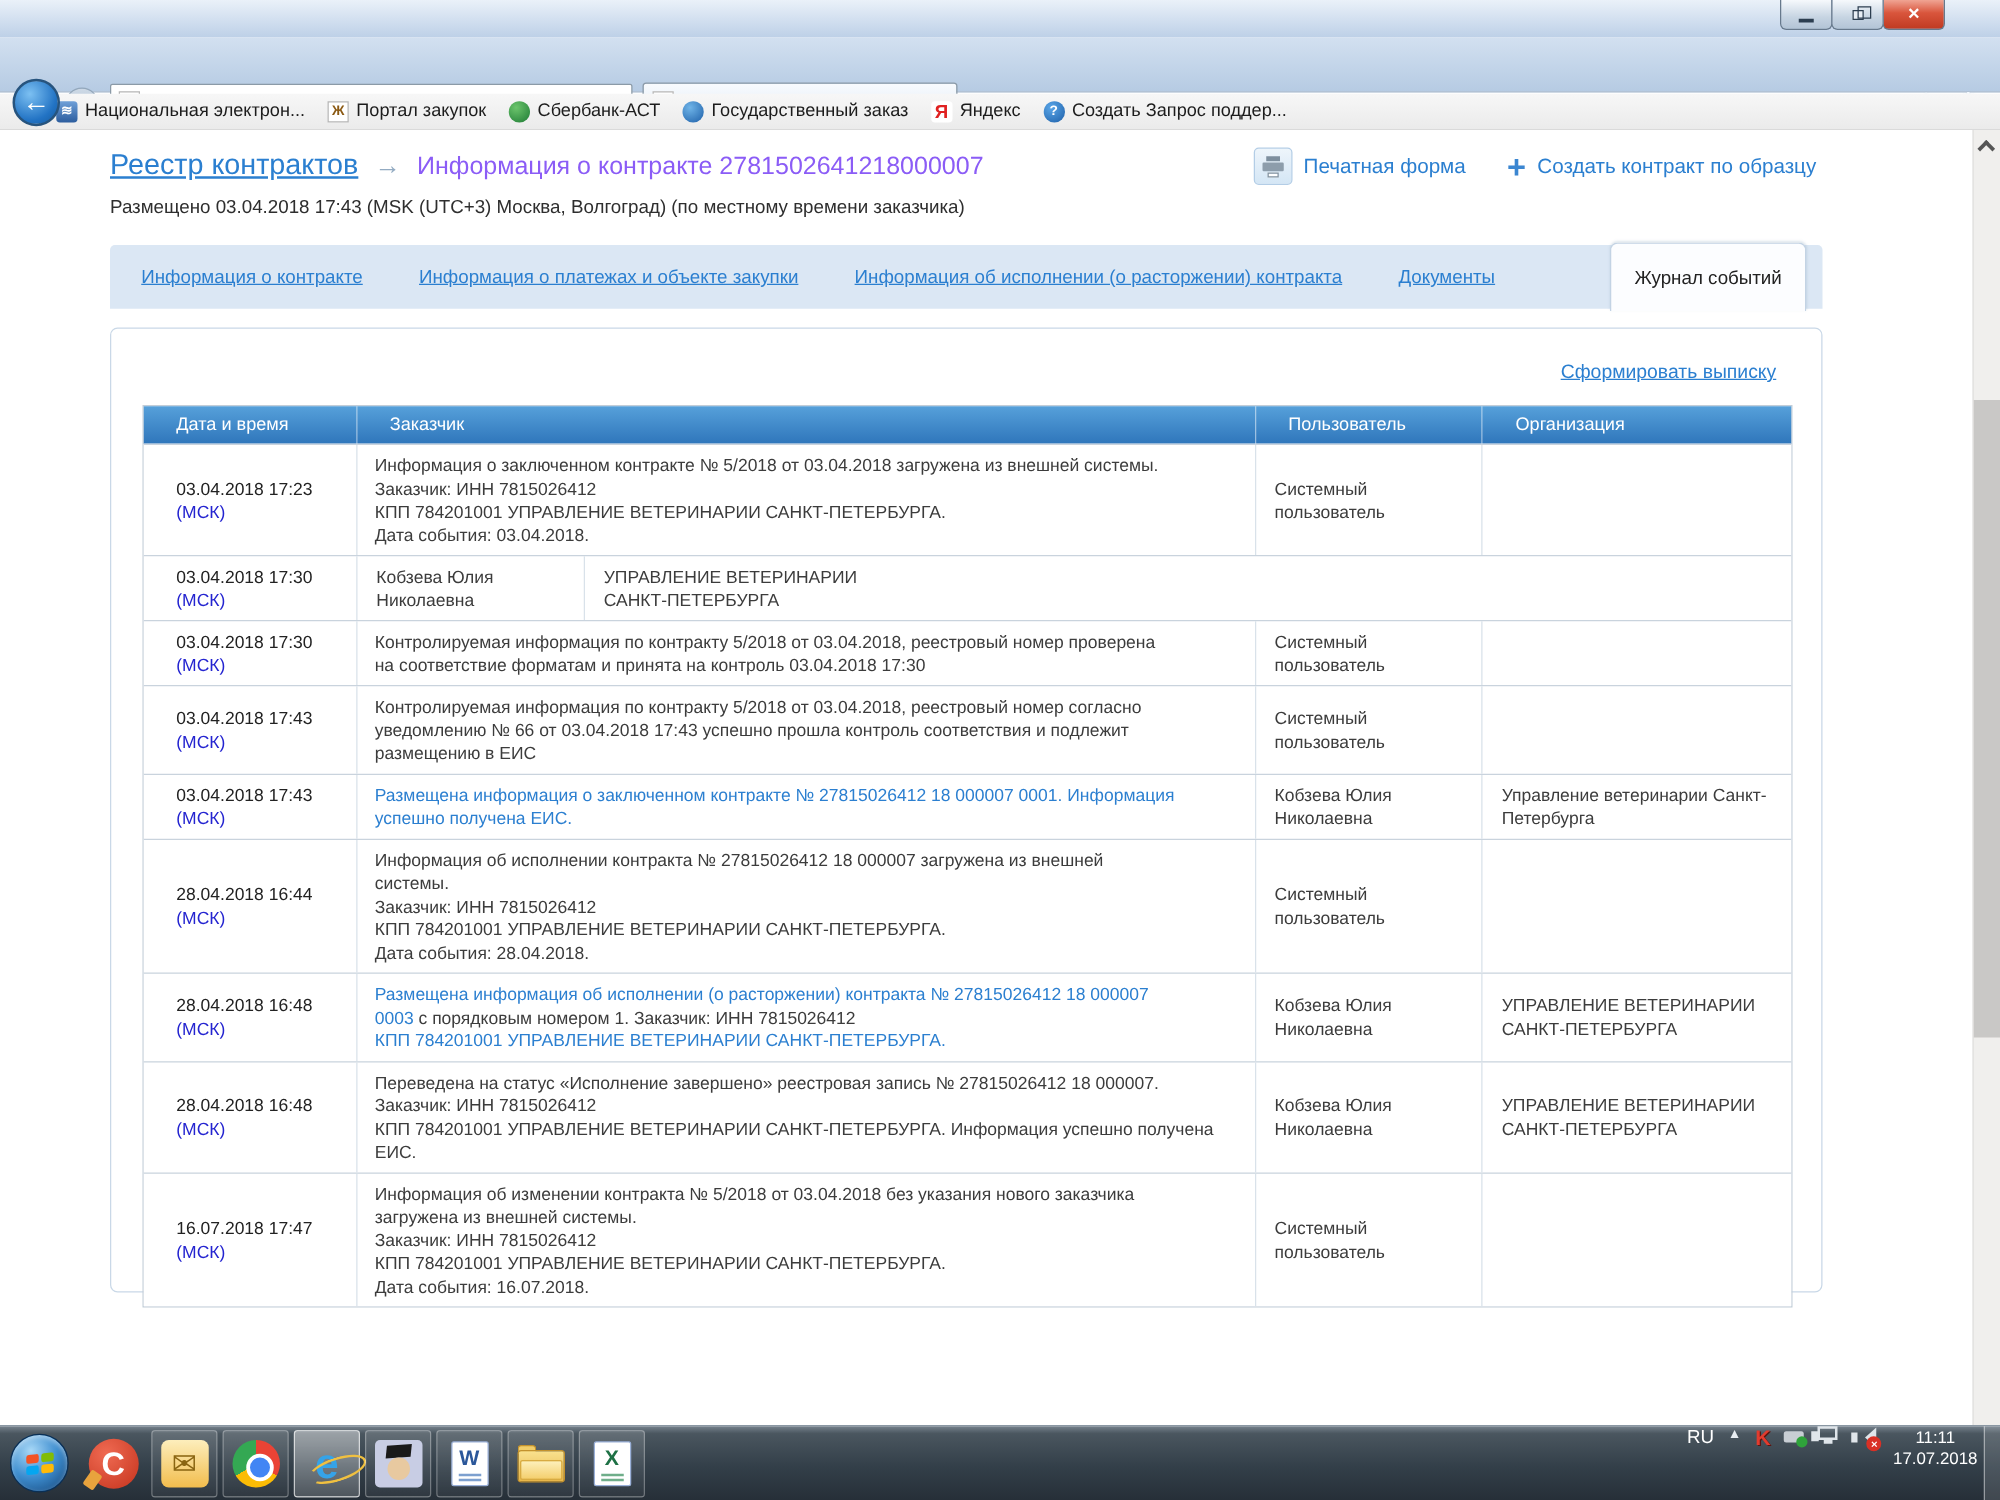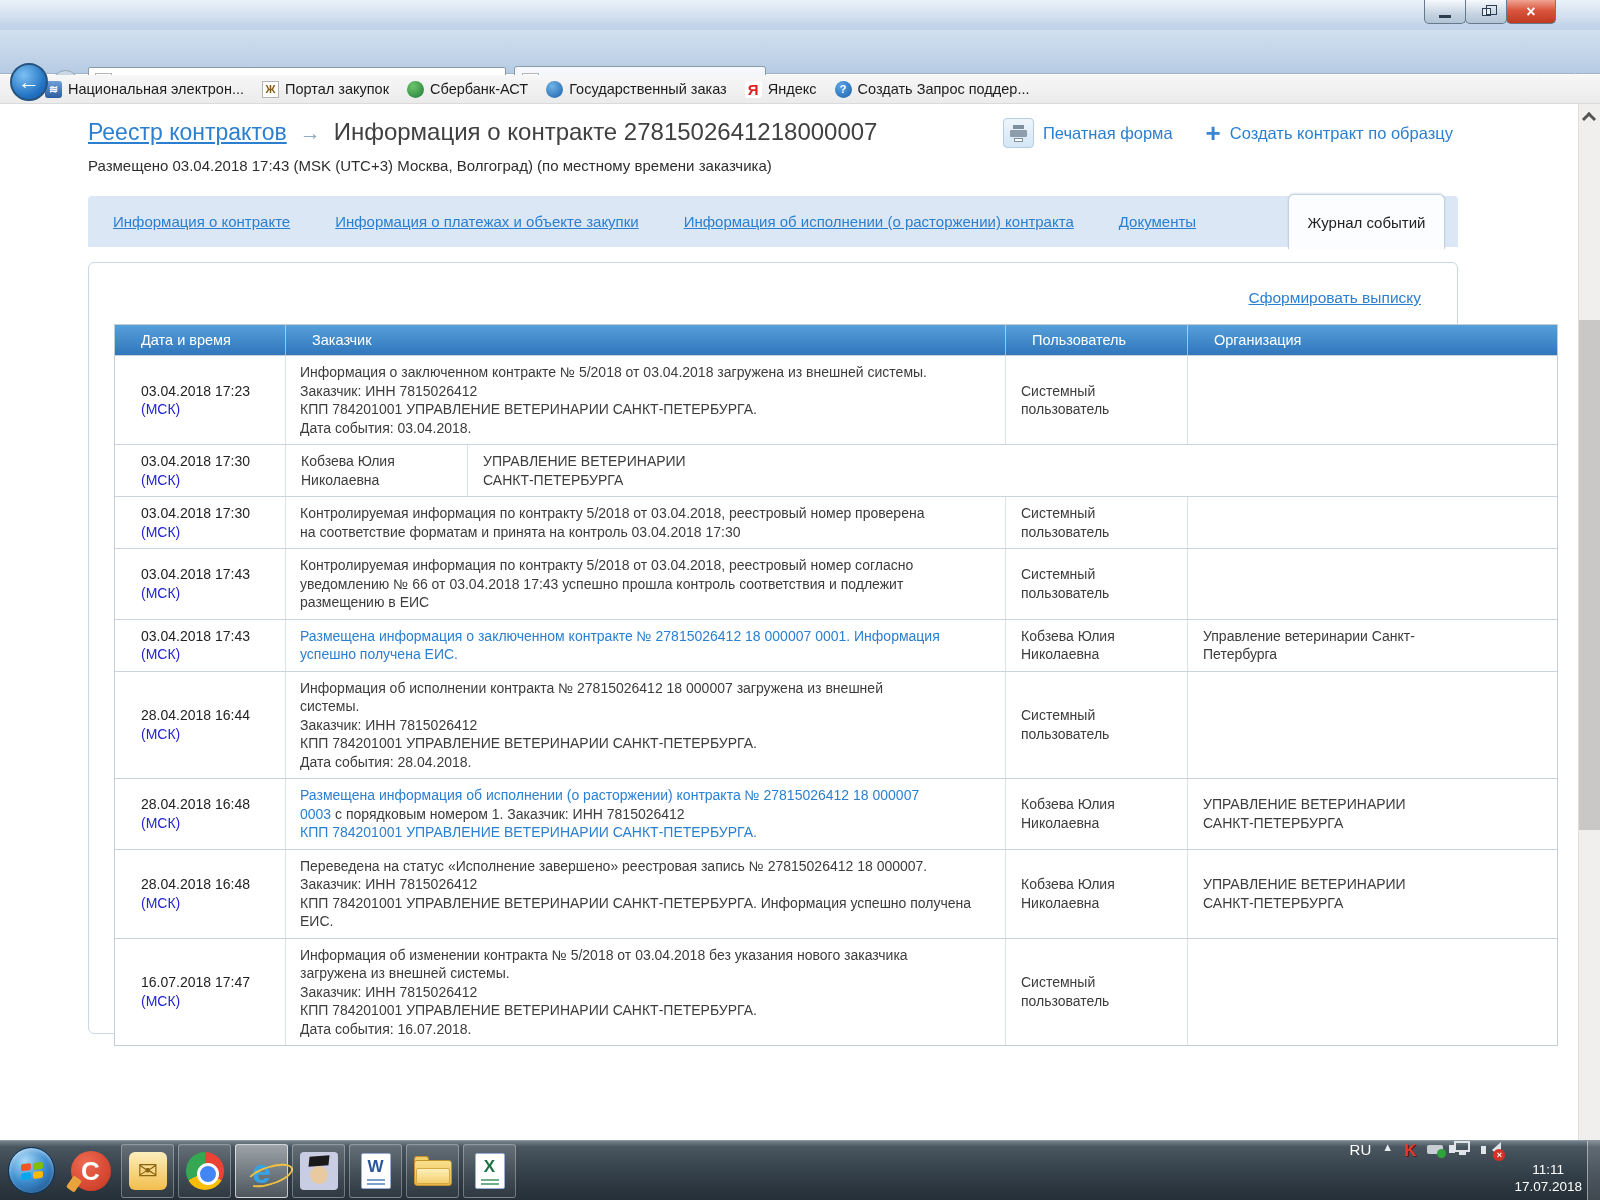--- a/index.html
+++ b/index.html
@@ -65,42 +65,42 @@
   .fi-sber{background:radial-gradient(circle at 35% 30%,#6cc56c,#1d7a34);border-radius:50%;}
   .fi-gos{background:radial-gradient(circle at 35% 30%,#6fb4e8,#1d5fa8);border-radius:50%;}
   .fi-ya{background:#fff;color:#e02121;font-size:15px;}
   .fi-help{background:radial-gradient(circle at 35% 30%,#5aa6e8,#1d5fa8);border-radius:50%;}
 
   
   .page{position:absolute;left:0;top:104px;width:1578px;height:1036px;background:#fff;}
   .bc-row{position:absolute;left:88px;top:14px;display:flex;align-items:baseline;}
   .bc-link{font-size:23px;color:var(--link);text-decoration:underline;}
   .bc-arrow{color:#93abc2;font-size:21px;margin:0 13px;}
-  .bc-current{font-size:24px;color:#404040;}
+  .bc-current{font-size:20px;color:#8b5cf6;}
   .posted{position:absolute;left:88px;top:53px;font-size:15px;color:#2e2e2e;}
   .actions{position:absolute;right:125px;top:14px;display:flex;align-items:center;gap:9px;}
   .print-btn{width:31px;height:30px;background:linear-gradient(#eef5fb,#d4e6f5);border:1px solid #b3cde6;
     border-radius:4px;display:flex;flex-direction:column;align-items:center;justify-content:center;gap:1px;}
   .prn-top{width:11px;height:4px;background:#7e8f9e;}
   .prn-body{width:17px;height:7px;background:#8d9dab;border-radius:1px;}
   .prn-paper{width:9px;height:4px;background:#fff;border:1px solid #7e8f9e;}
   .action-link{font-size:16.5px;color:var(--link);}
   .plus{color:#3b86d1;font-size:26px;font-weight:bold;line-height:1;margin-left:24px;}
 
   .tabband{position:absolute;left:88px;top:92px;width:1370px;height:51px;background:#dbe7f4;
     border-radius:4px 4px 0 0;display:flex;align-items:center;gap:45px;padding-left:25px;}
   .tab-link{font-size:15px;color:var(--link);text-decoration:underline;white-space:nowrap;}
   .tab-active{position:absolute;right:13px;top:-2px;height:55px;width:157px;background:#fcfdff;
     border:1px solid #c3d3e4;border-bottom:none;border-radius:6px 6px 0 0;display:flex;align-items:center;
     justify-content:center;font-size:15px;color:#222;box-shadow:0 -1px 2px rgba(120,150,180,.25);}
 
   .contentbox{position:absolute;left:88px;top:158px;width:1370px;height:772px;background:#fff;
     border:1px solid #c9d8e7;border-radius:6px;}
   .extract{position:absolute;top:26px;right:36px;font-size:15.5px;color:var(--link);text-decoration:underline;}
-  .tbl{position:absolute;left:25px;top:61px;width:1444px;border:1px solid #c2cdd8;}
+  .tbl{position:absolute;left:25px;top:61px;width:1320px;border:1px solid #c2cdd8;}
   .thead{display:flex;height:30px;background:linear-gradient(180deg,var(--hdr1),var(--hdr2));color:#fff;font-size:14.5px;}
   .th{display:flex;align-items:center;padding-left:26px;border-left:1px solid rgba(255,255,255,.5);}
   .th:first-child{border-left:none;}
   .tw0{width:170px;} .tw1{width:720px;} .tw2{width:182px;text-align:right;} .tw3{width:248px;}
   .trow{display:flex;border-top:1px solid #c9d3dd;background:#fff;}
   .cell{border-left:1px solid #d9e2ea;}
   .cell:first-child{border-left:none;}
   .c-date{width:170px;display:flex;flex-direction:column;justify-content:center;padding-left:26px;
     font-size:14px;color:#222;line-height:18.5px;}
   .c-date .tz{color:var(--msk);}
@@ -170,21 +170,21 @@
   .ic-usb{width:16px;height:9px;background:#c8ced4;border-radius:2px;position:relative;margin-top:4px;}
   .ic-usb::after{content:"";position:absolute;right:-3px;bottom:-4px;width:9px;height:9px;border-radius:50%;background:#2fa33b;}
   .ic-net{width:16px;height:11px;border:2px solid #dfe5ea;position:relative;}
   .ic-net::before{content:"";position:absolute;left:-7px;top:2px;width:6px;height:8px;background:#dfe5ea;}
   .ic-net::after{content:"";position:absolute;left:3px;bottom:-5px;width:7px;height:3px;background:#dfe5ea;}
   .ic-vol{position:relative;width:22px;height:18px;}
   .ic-vol .spk{position:absolute;left:0;top:5px;width:5px;height:8px;background:#dfe5ea;}
   .ic-vol .cone{position:absolute;left:3px;top:1px;width:0;height:0;border:8px solid transparent;border-right:9px solid #dfe5ea;}
   .ic-vol .badge{position:absolute;right:-2px;bottom:-2px;width:12px;height:12px;border-radius:50%;background:#d93025;
     color:#fff;font-size:9px;display:flex;align-items:center;justify-content:center;font-weight:bold;}
-  .tray-clock{color:#fff;font-size:13.5px;text-align:center;line-height:17px;margin-top:20px;}
+  .tray-clock{color:#fff;font-size:13.5px;text-align:center;line-height:17px;}
   .show-desktop{position:absolute;right:0;top:0;width:13px;height:100%;
     background:rgba(255,255,255,.12);border-left:1px solid rgba(255,255,255,.45);}
 </style>
 </head>
 <body>
 
 <div class="titlebar">
   <div class="win-controls">
     <div class="win-btn">
         <span class="glyph-min"></span>

